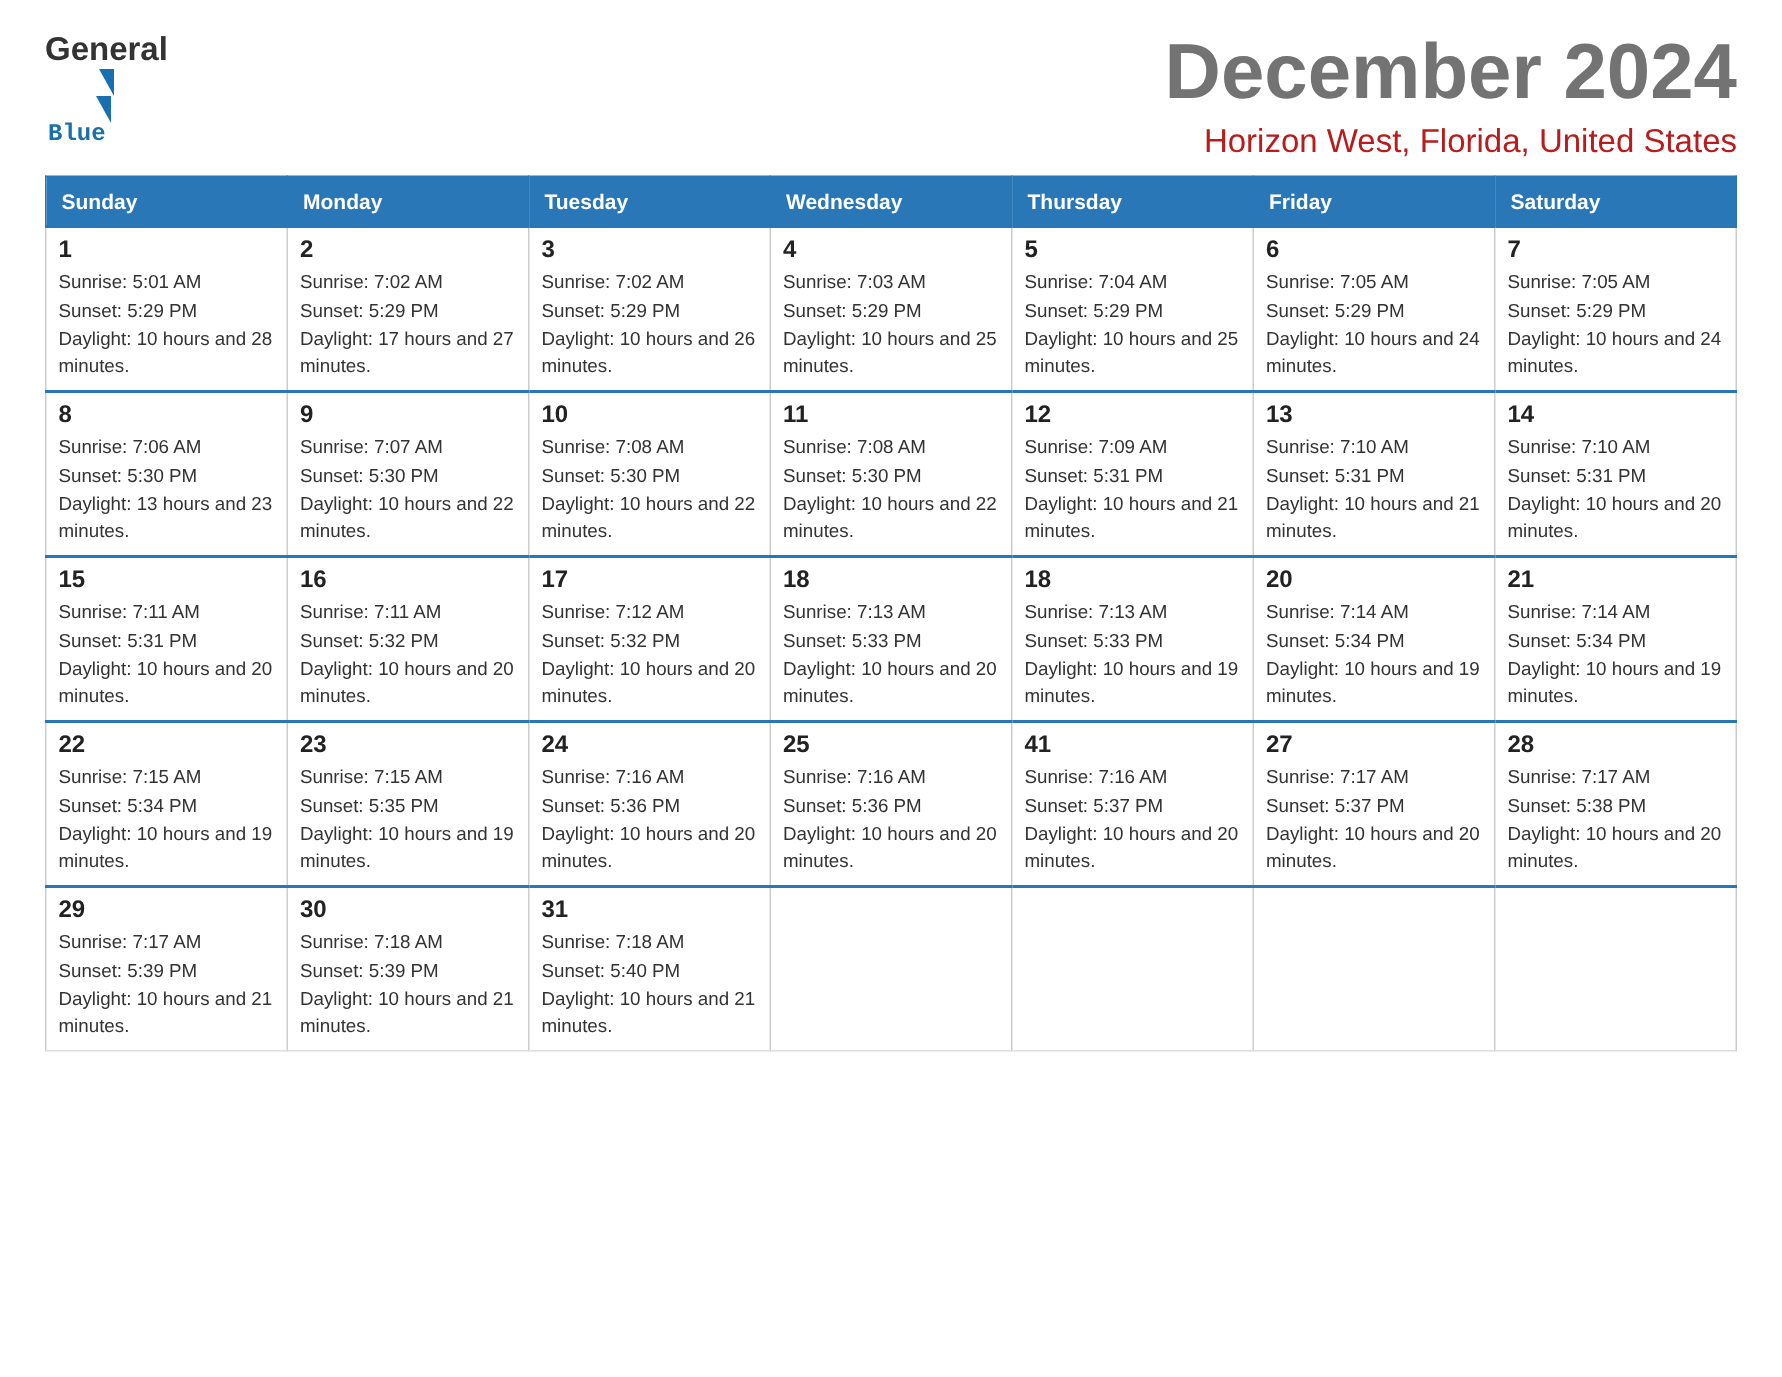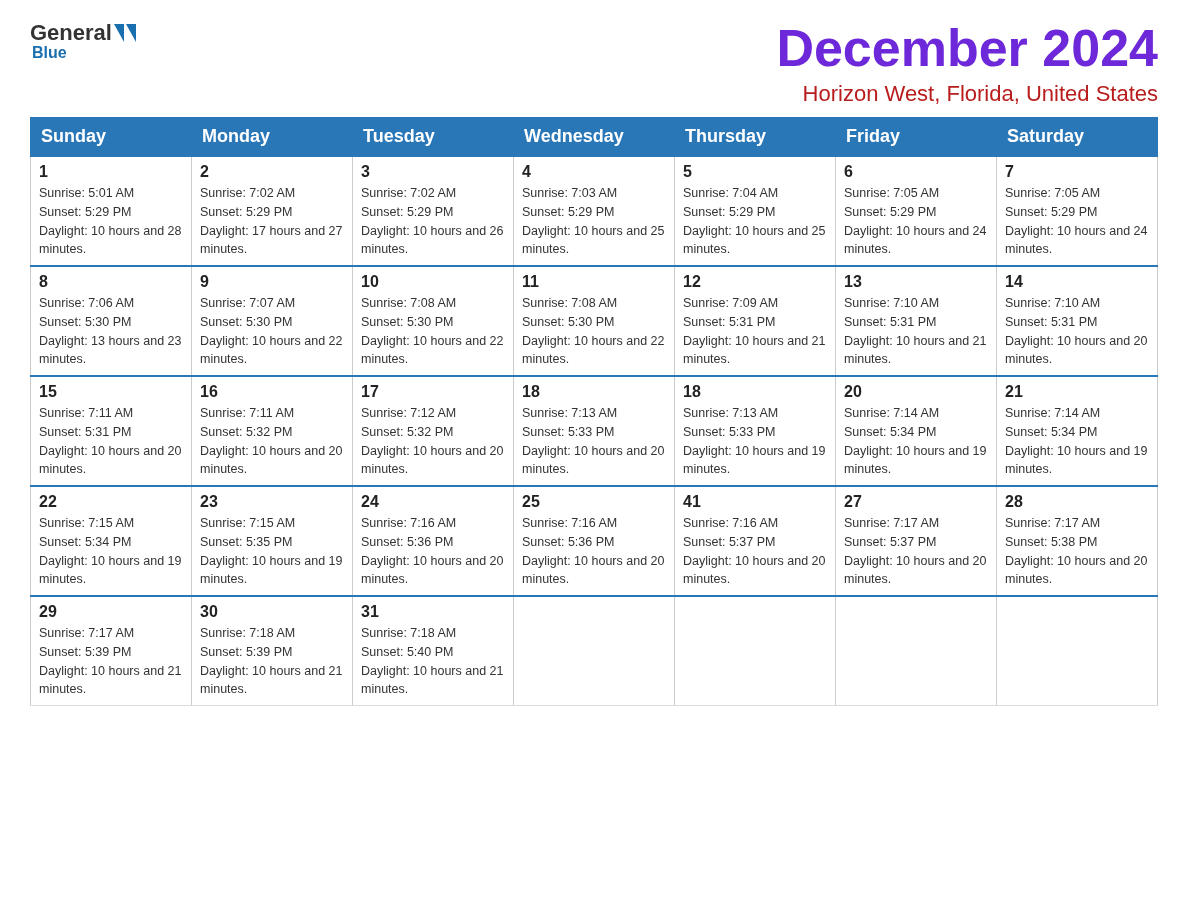--- a/index.html
+++ b/index.html
@@ -21,56 +21,57 @@
       display: flex;
       flex-direction: column;
       align-items: flex-start;
     }
     .logo-text {
       display: flex;
       align-items: center;
       font-size: 22px;
       font-weight: bold;
       color: #333;
+      flex-direction: column;
     }
     .logo-general { color: #333; }
     .logo-arrow {
       display: inline-block;
       width: 0;
       height: 0;
       border-left: 10px solid transparent;
       border-right: 0px solid transparent;
       border-top: 18px solid #1a6faf;
       margin: 0 2px;
       vertical-align: middle;
     }
-    .logo-line2 { color: #1a6faf; font-size: 16px; font-weight: bold; margin-top: -2px; padding-left: 2px; }
+    .logo-line2 { color: #1a6faf; font-size: 16px; font-weight: bold; margin-top: -2px; padding-left: 2px; font-family: Liberation Mono, monospace; }
     .title-block {
       text-align: right;
     }
     .month-title {
       font-size: 52px;
       font-weight: bold;
-      color: #6d28d9;
+      color: #737373;
       line-height: 1.1;
     }
     .location-title {
       font-size: 22px;
       color: #b91c1c;
       margin-top: 4px;
     }
     .calendar {
       width: 100%;
       border-collapse: collapse;
       margin-top: 10px;
     }
     .calendar th {
       background: #2a77b8;
       color: #fff;
-      font-size: 18px;
+      font-size: 14px;
       font-weight: bold;
       padding: 8px 10px;
       text-align: left;
       border: 1px solid #2a77b8;
       margin-left: 24px;
     }
     .calendar td {
       vertical-align: top;
       border: 1px solid #ccc;
       padding: 6px 8px;

